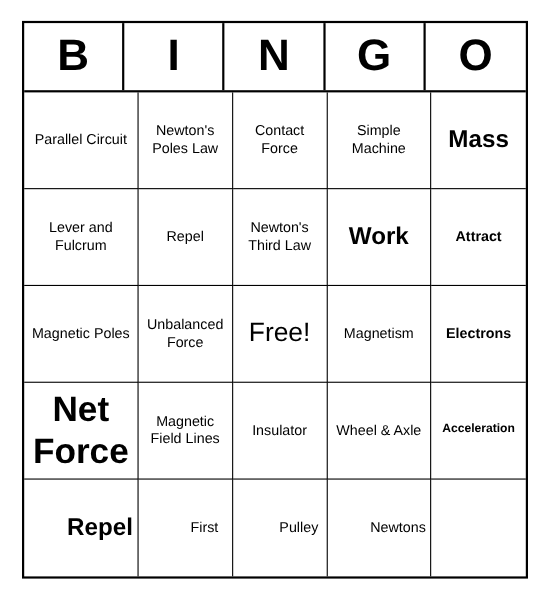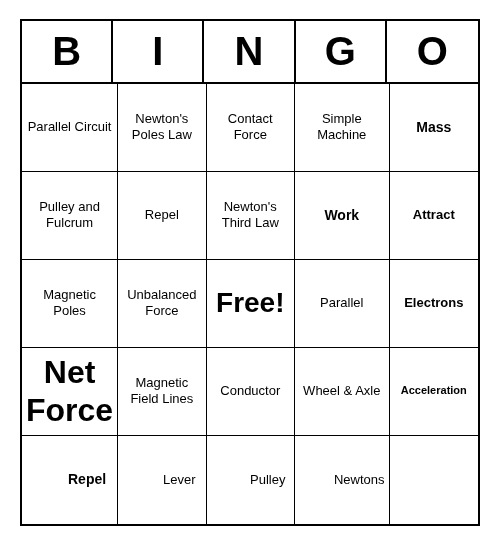--- a/index.html
+++ b/index.html
@@ -55,26 +55,26 @@
     }
     .bingo-cell:nth-child(5n) {
       border-right: none;
       font-weight: bold;
     }
     .bingo-cell:nth-child(n+21) {
       border-bottom: none;
       margin-left: 35px;
     }
     .bingo-cell.large-text {
-      font-size: 14px;
+      font-size: 22px;
       font-weight: bold;
     }
     .bingo-cell.free {
-      font-size: 28px;
-      font-weight: bold;
+      font-size: 24px;
+      font-weight: normal;
     }
     .bingo-cell.xl-text {
       font-size: 32px;
       font-weight: bold;
     }
   </style>
 </head>
 <body>
 
 <div class="bingo-card">
@@ -84,33 +84,33 @@
       <div class="bingo-letter">N</div>
       <div class="bingo-letter">G</div>
       <div class="bingo-letter">O</div>
     </div>
   <div class="bingo-grid">
   <div class="bingo-cell">Parallel Circuit</div>
       <div class="bingo-cell">Newton's Poles Law</div>
       <div class="bingo-cell">Contact Force</div>
       <div class="bingo-cell">Simple Machine</div>
       <div class="bingo-cell large-text">Mass</div>
-      <div class="bingo-cell">Pulley and Fulcrum</div>
+      <div class="bingo-cell">Lever and Fulcrum</div>
       <div class="bingo-cell">Repel</div>
       <div class="bingo-cell">Newton's Third Law</div>
       <div class="bingo-cell large-text">Work</div>
       <div class="bingo-cell">Attract</div>
       <div class="bingo-cell">Magnetic Poles</div>
       <div class="bingo-cell">Unbalanced Force</div>
       <div class="bingo-cell free">Free!</div>
-      <div class="bingo-cell">Parallel</div>
+      <div class="bingo-cell">Magnetism</div>
       <div class="bingo-cell">Electrons</div>
       <div class="bingo-cell xl-text">Net Force</div>
       <div class="bingo-cell">Magnetic Field Lines</div>
-      <div class="bingo-cell">Conductor</div>
+      <div class="bingo-cell">Insulator</div>
       <div class="bingo-cell">Wheel &amp; Axle</div>
       <div class="bingo-cell" style="font-size: 11px;">Acceleration</div>
       <div class="bingo-cell large-text">Repel</div>
-      <div class="bingo-cell">Lever</div>
+      <div class="bingo-cell">First</div>
       <div class="bingo-cell">Pulley</div>
       <div class="bingo-cell">Newtons</div>
     </div>
 </div>
 
 </body></html>

